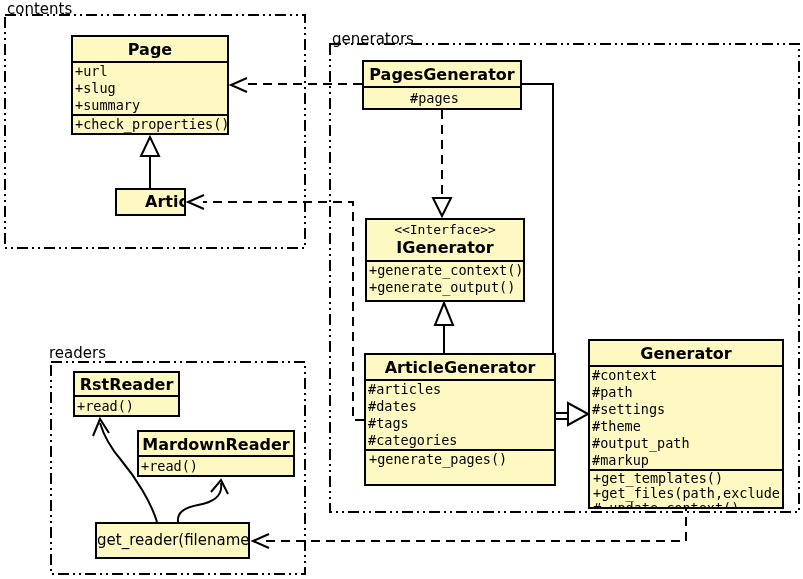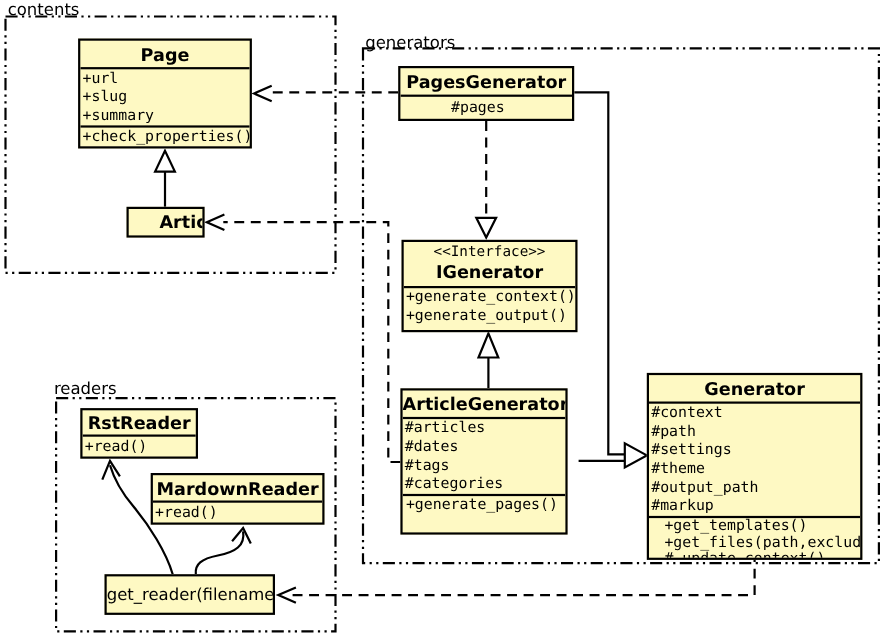--- a/index.html
+++ b/index.html
@@ -13,33 +13,33 @@
   .box{position:absolute;background:#fef9c3;border:2px solid #000;box-sizing:border-box;
        font-family:"DejaVu Sans Mono","Liberation Mono",monospace;font-size:13.5px;
        color:#000;overflow:hidden;}
   .title{font-family:"DejaVu Sans","Liberation Sans",sans-serif;font-weight:bold;
          font-size:16px;text-align:center;white-space:pre;}
   .stereotype{font-family:"DejaVu Sans Mono","Liberation Mono",monospace;font-weight:normal;
          font-size:13px;text-align:center;height:18px;line-height:20px;white-space:pre;}
   .sep{border-top:2px solid #000;}
   .row{height:17px;line-height:17px;padding-left:2px;white-space:pre;}
   .row16{height:16px;line-height:16px;padding-left:3px;white-space:pre;}
-  .row15{height:15px;line-height:15px;padding-left:14px;white-space:pre;}
+  .row15{height:15px;line-height:15px;padding-left:3px;white-space:pre;}
 
   
   #box-page          {left:71px; top:35px; width:158px;height:100px;}
   #box-page .title   {height:24px;line-height:26px;}
   #box-article       {left:115px;top:188px;width:71px; height:28px;padding-left:28px;}
   #box-article .title{height:24px;line-height:24px;}
   #box-pagesgen      {left:362px;top:60px; width:160px;height:50px;}
   #box-pagesgen .title{height:24px;line-height:26px;}
   #box-pagesgen .row {height:20px;line-height:20px;margin-left:44px;}
   #box-igen          {left:365px;top:218px;width:160px;height:84px;}
   #box-igen .title   {height:22px;line-height:20px;}
-  #box-artgen        {left:364px;top:353px;width:152px;height:133px;}
+  #box-artgen        {left:364px;top:353px;width:192px;height:133px;}
   #box-artgen .title {height:24px;line-height:26px;}
   #box-generator     {left:588px;top:339px;width:196px;height:170px;}
   #box-generator .title{height:24px;line-height:26px;}
   #box-rst           {left:73px; top:371px;width:107px;height:46px;}
   #box-rst .title    {height:22px;line-height:24px;}
   #box-rst .row      {height:18px;line-height:18px;}
   #box-mardown       {left:137px;top:430px;width:158px;height:47px;}
   #box-mardown .title{height:23px;line-height:25px;}
   #box-mardown .row  {height:18px;line-height:18px;}
   #box-getreader     {left:95px; top:522px;width:155px;height:37px;

